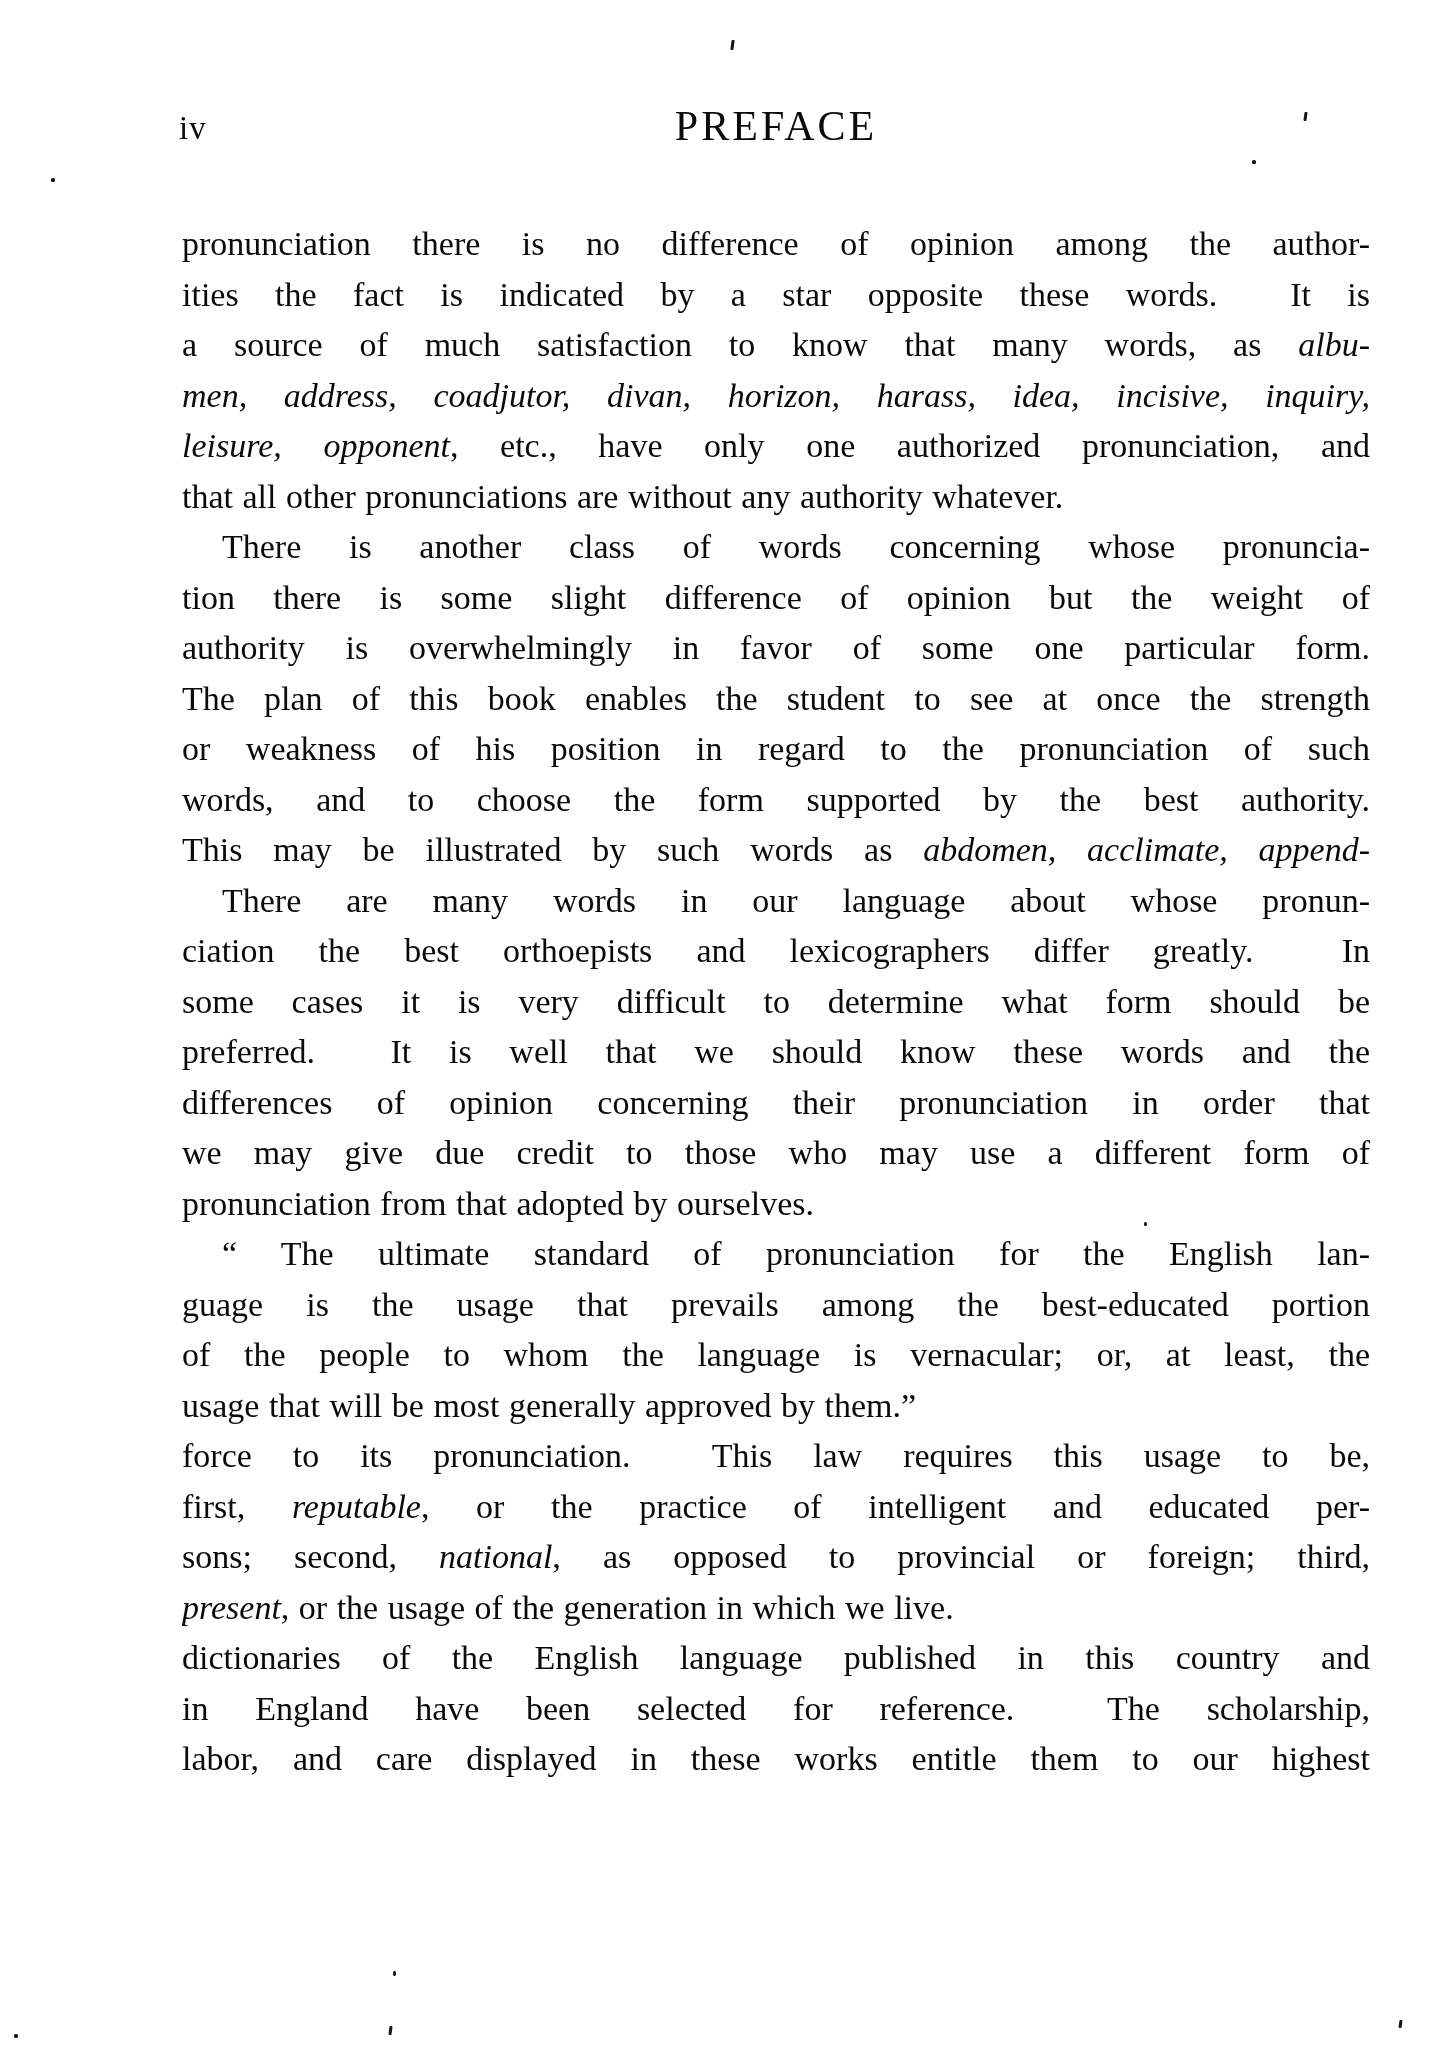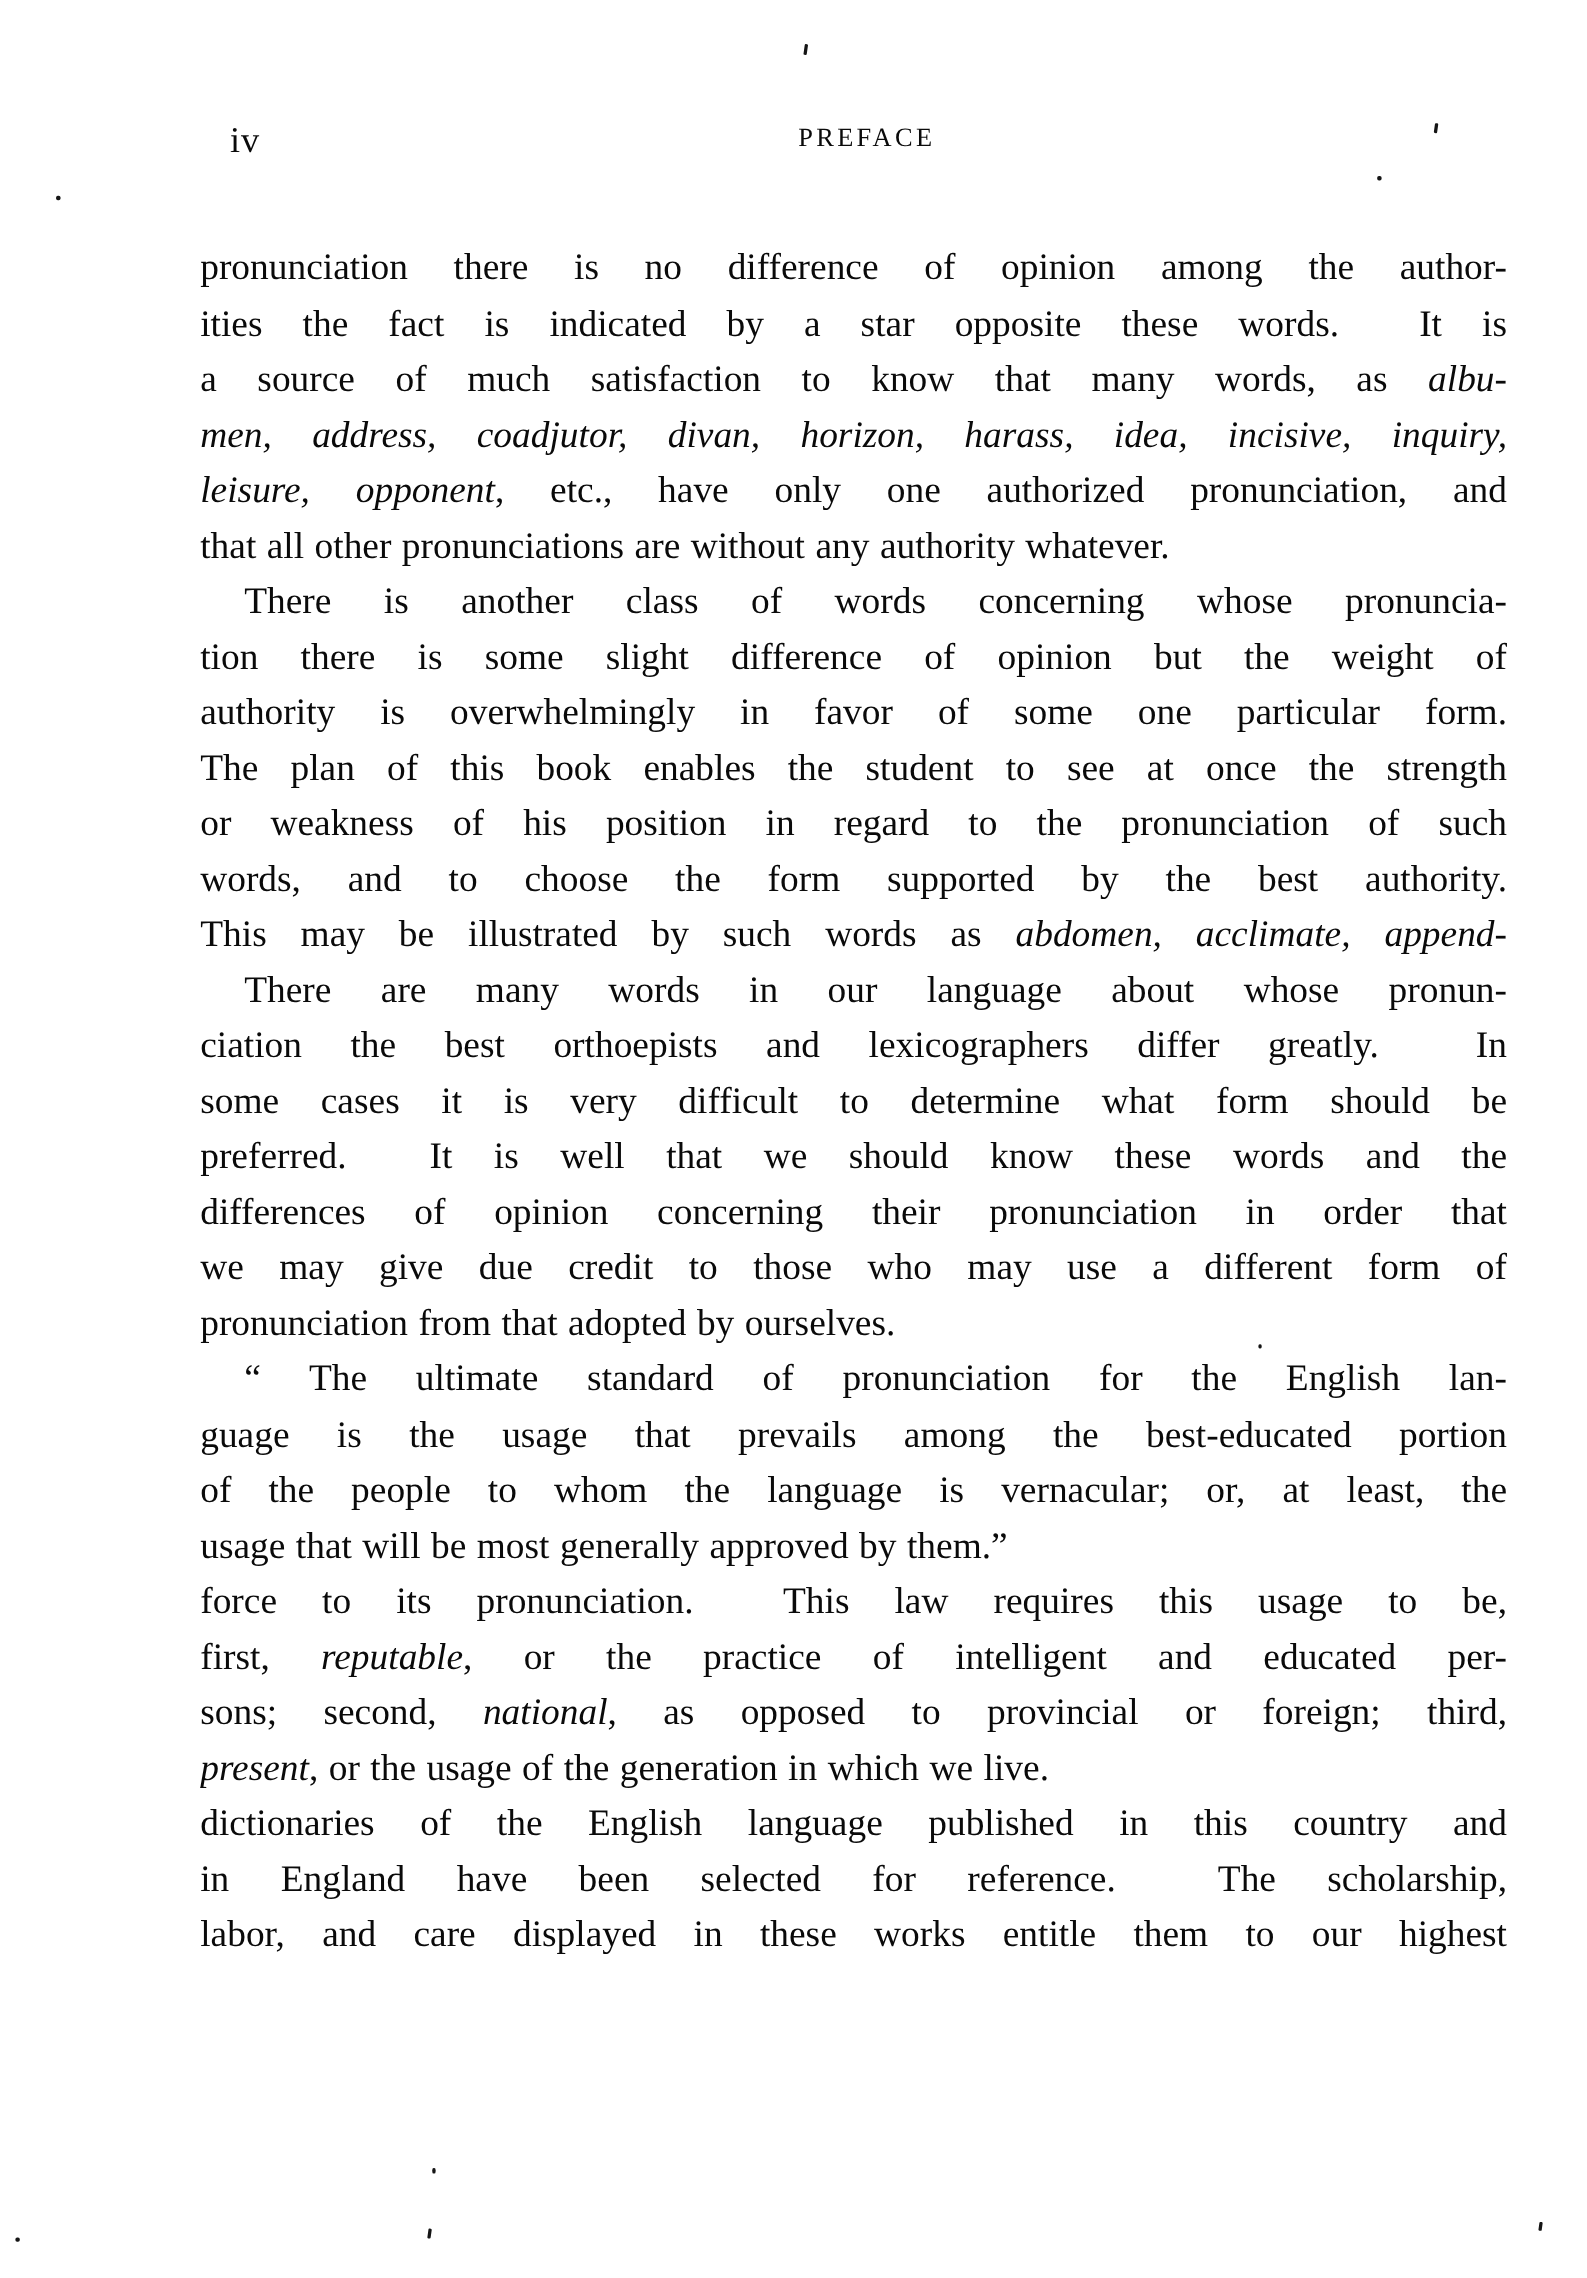--- a/index.html
+++ b/index.html
@@ -9,27 +9,26 @@
     position: relative;
     overflow: hidden;
     font-family: "Liberation Serif", "DejaVu Serif", serif;
     color: #0a0a0a;
   }
   .page-number {
     position: absolute;
     left: 179px; top: 108px;
     font-size: 33px; line-height: 40px;
     letter-spacing: 1px;
-    margin-left: 30px;
   }
   .page-title {
     position: absolute;
-    left: 194px; top: 106px; width: 1188px;
+    left: 182px; top: 106px; width: 1188px;
     text-align: center;
-    font-size: 24px; line-height: 40px;
+    font-size: 42px; line-height: 40px;
     letter-spacing: 3px;
   }
   .text-block {
     position: absolute;
     left: 182px; top: 194px; width: 1188px;
     font-size: 34px;
     margin-top: 25px;
   }
   .para { margin: 0; }
   .line {

